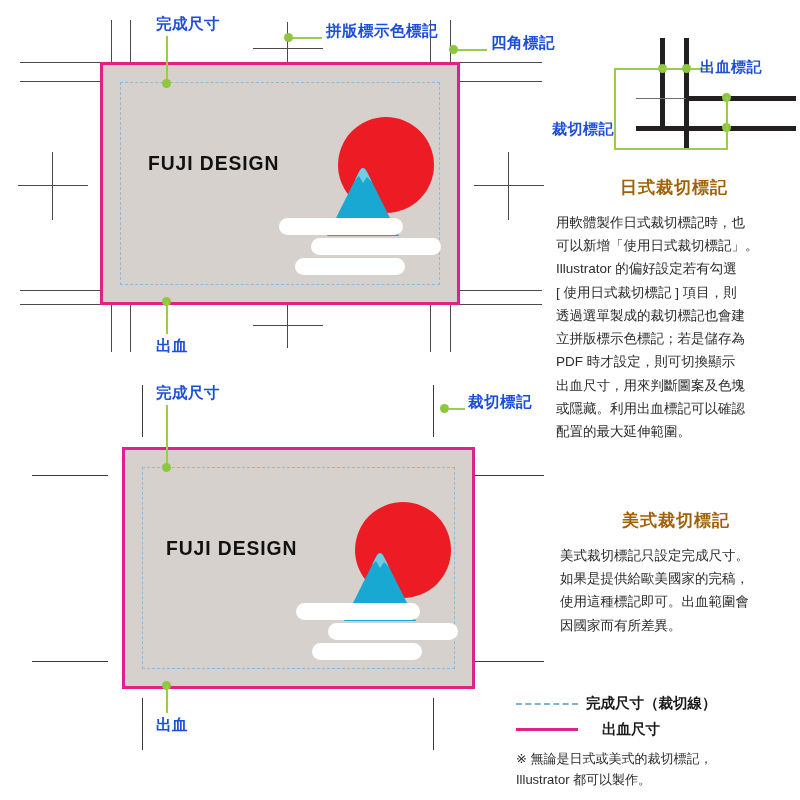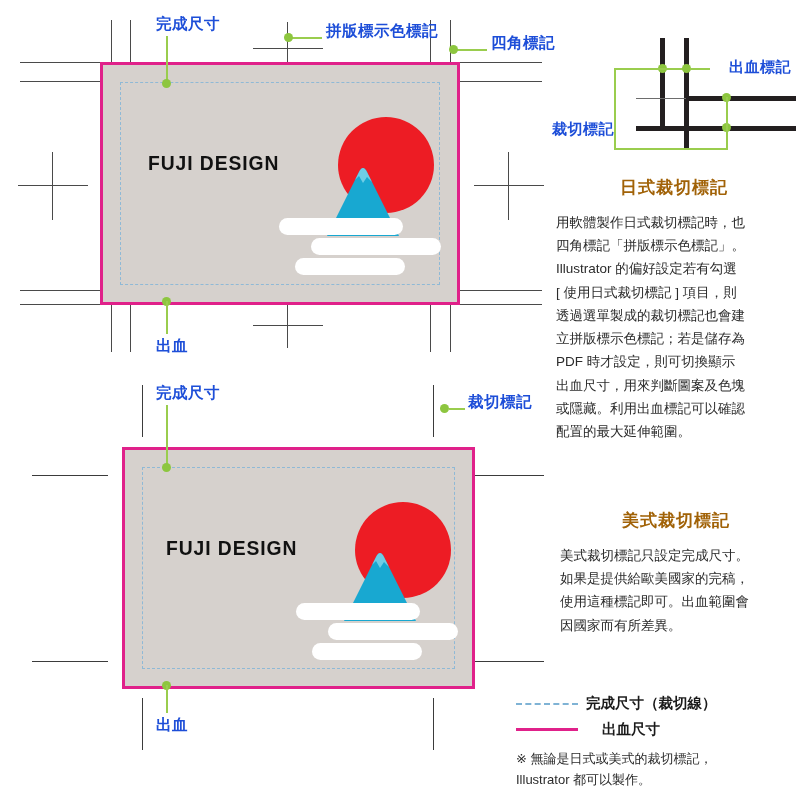--- a/index.html
+++ b/index.html
@@ -135,36 +135,36 @@
     <div class="jmark-v" style="left:136px;top:30px;height:112px;"></div>
     <div class="jmark-h" style="left:136px;top:88px;width:112px;"></div>
     <div class="jmark-h" style="left:88px;top:118px;width:62px;"></div>
     <div class="jmark-h" style="left:136px;top:118px;width:112px;"></div>
     <div class="jmark-h sl" style="left:88px;top:90px;width:50px;"></div>
 
     <div class="dot" style="left:110px;top:56px;"></div>
     <div class="leader-h" style="left:114px;top:60px;width:28px;"></div>
     <div class="dot" style="left:134px;top:56px;"></div>
     <div class="leader-h" style="left:142px;top:60px;width:20px;"></div>
-    <div class="clabel" style="left:181px;top:50px;font-size:15px;">出血標記</div>
+    <div class="clabel" style="left:152px;top:50px;font-size:15px;">出血標記</div>
 
     <div class="dot" style="left:174px;top:85px;"></div>
     <div class="dot" style="left:174px;top:115px;"></div>
     <div class="leader-v" style="left:178px;top:89px;height:52px;"></div>
     <div class="leader-h" style="left:66px;top:140px;width:114px;"></div>
     <div class="leader-v" style="left:66px;top:60px;height:82px;"></div>
     <div class="leader-h" style="left:66px;top:60px;width:48px;"></div>
     <div class="clabel" style="left:4px;top:112px;font-size:15px;">裁切標記</div>
   </div>
 
   <div class="rc" style="left:556px;top:176px;width:236px;">
     <div class="rc-title">日式裁切標記</div>
     <div class="rc-body" style="margin-top:12px;">
       <div>用軟體製作日式裁切標記時，也</div>
-      <div>四角標記「拼版標示色標記」。</div>
+      <div>可以新增「使用日式裁切標記」。</div>
       <div>Illustrator 的偏好設定若有勾選</div>
       <div>[ 使用日式裁切標記 ] 項目，則</div>
       <div>透過選單製成的裁切標記也會建</div>
       <div>立拼版標示色標記；若是儲存為</div>
       <div>PDF 時才設定，則可切換顯示</div>
       <div>出血尺寸，用來判斷圖案及色塊</div>
       <div>或隱藏。利用出血標記可以確認</div>
       <div>配置的最大延伸範圍。</div>
     </div>
   </div>

